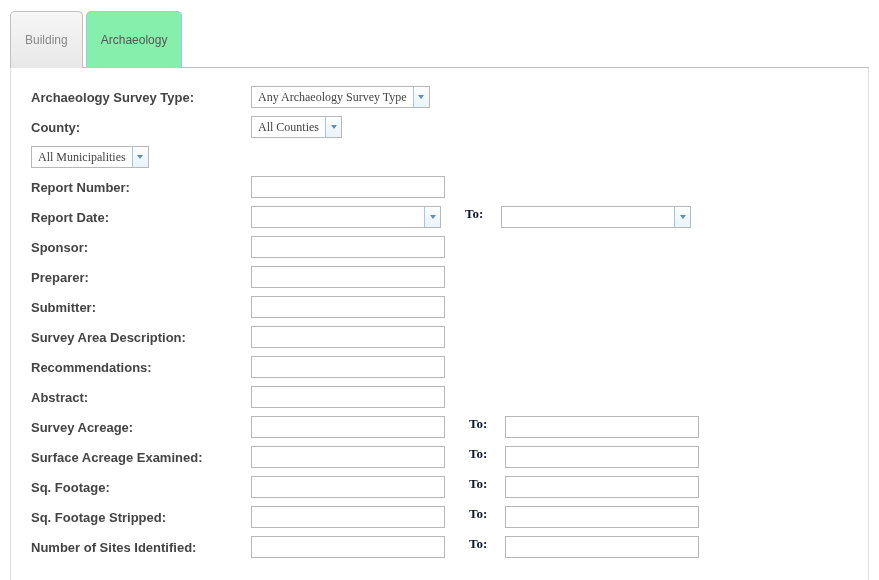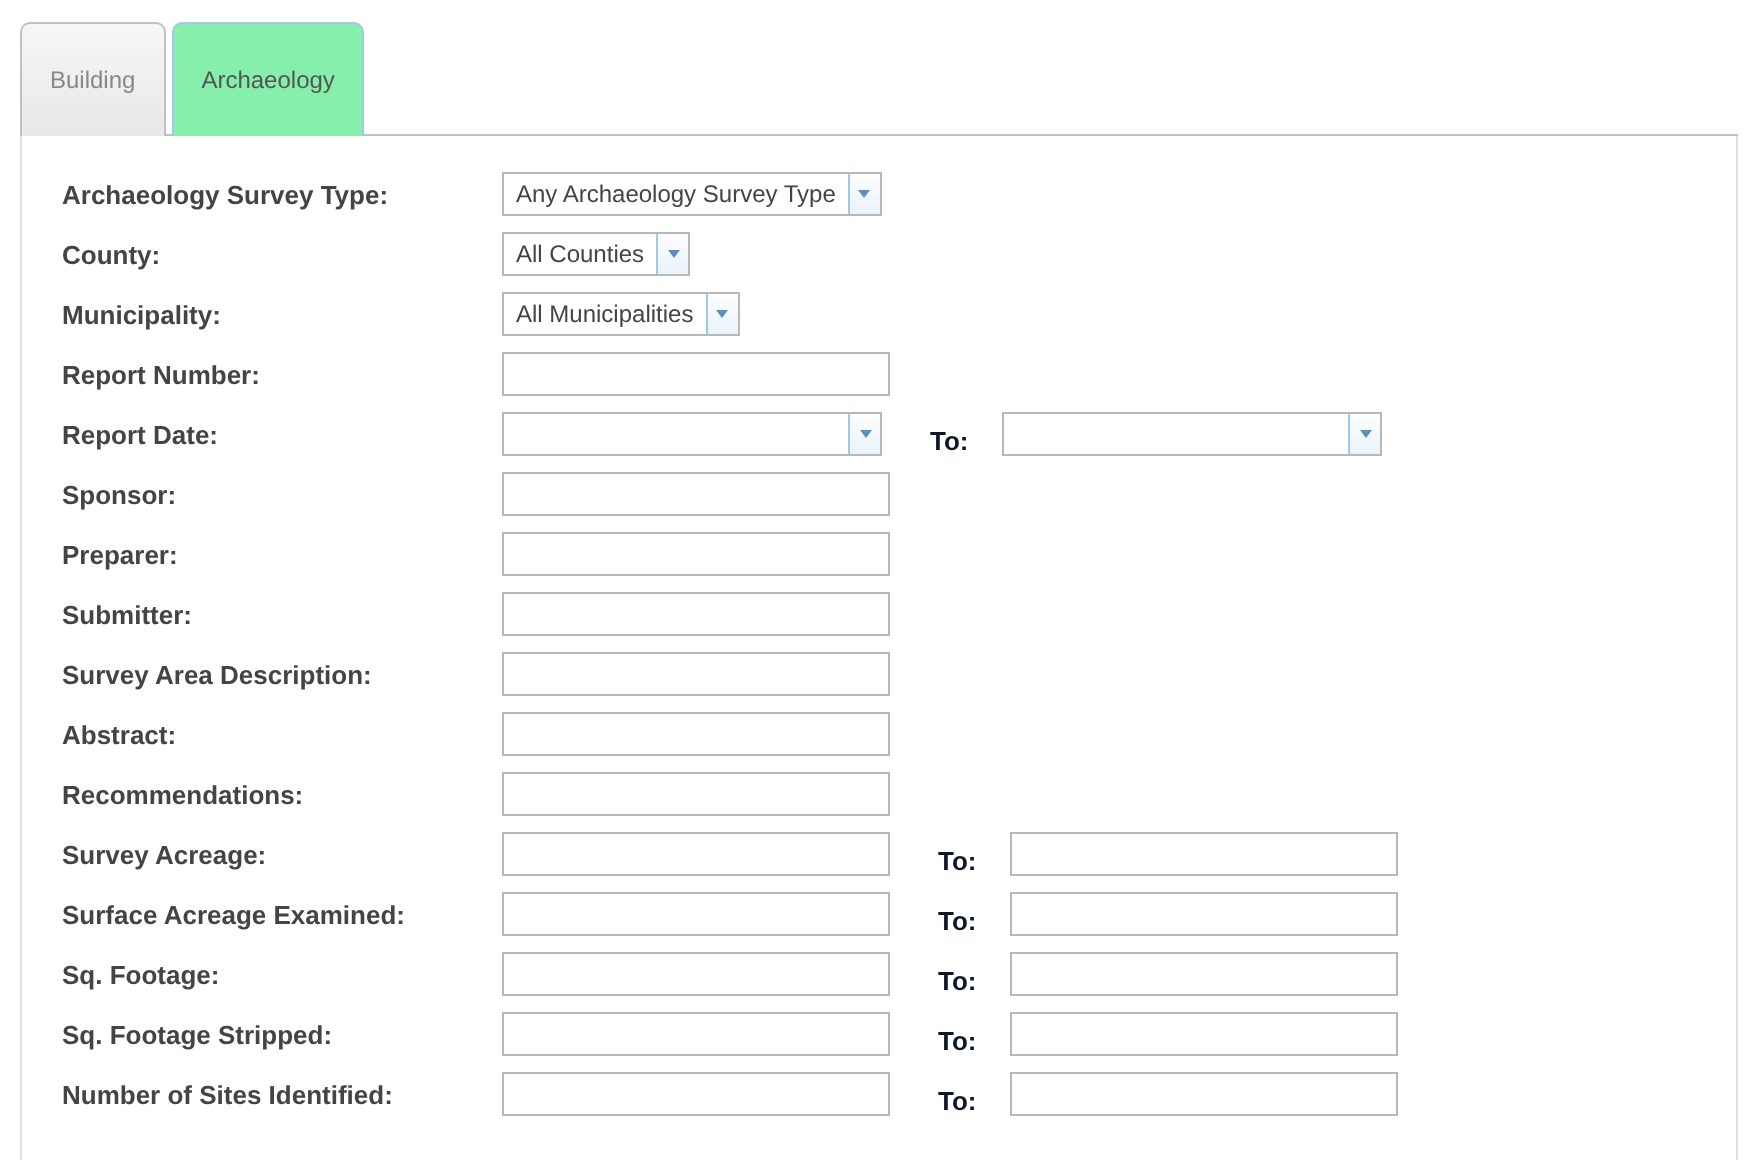--- a/index.html
+++ b/index.html
@@ -53,22 +53,23 @@
     .form-label {
       width: 220px;
       text-align: left;
       padding-right: 6px;
       font-size: 13px;
       font-weight: bold;
       color: #444;
     }
     .form-field-wrap {
       display: flex;
-      align-items: flex-end;
+      align-items: flex-start;
       gap: 10px;
+      font-family: Liberation Serif, serif;
     }
     .text-input {
       border: 1px solid #b8b8b8;
       height: 22px;
       padding: 2px 4px;
       font-size: 12px;
       font-family: inherit;
       width: 194px;
       background: #fff;
     }
@@ -143,21 +144,20 @@
       <div class="combo">
         <span class="combo-text">All Counties</span>
         <div class="combo-btn">
             <div class="tri-down"></div>
           </div>
       </div>
     </div>
   </div>
 
   <div class="form-row">
-    <div class="form-label">Municipality:</div>
     <div class="form-field-wrap">
       <div class="combo">
         <span class="combo-text">All Municipalities</span>
         <div class="combo-btn">
             <div class="tri-down"></div>
           </div>
       </div>
     </div>
   </div>
 
@@ -209,34 +209,34 @@
   </div>
 
   <div class="form-row">
     <div class="form-label">Survey Area Description:</div>
     <div class="form-field-wrap">
       <input class="text-input" value="" style="">
     </div>
   </div>
 
   <div class="form-row">
+    <div class="form-label">Recommendations:</div>
+    <div class="form-field-wrap">
+      <input class="text-input" value="" style="">
+    </div>
+  </div>
+
+  <div class="form-row">
     <div class="form-label">Abstract:</div>
     <div class="form-field-wrap">
       <input class="text-input" value="" style="">
     </div>
   </div>
 
   <div class="form-row">
-    <div class="form-label">Recommendations:</div>
-    <div class="form-field-wrap">
-      <input class="text-input" value="" style="">
-    </div>
-  </div>
-
-  <div class="form-row">
     <div class="form-label">Survey Acreage:</div>
     <div class="form-field-wrap">
       <input class="text-input" value="" style="">
       <span class="to-label spacer-left">To:</span>
       <input class="text-input" value="" style="">
     </div>
   </div>
 
   <div class="form-row">
     <div class="form-label">Surface Acreage Examined:</div>

